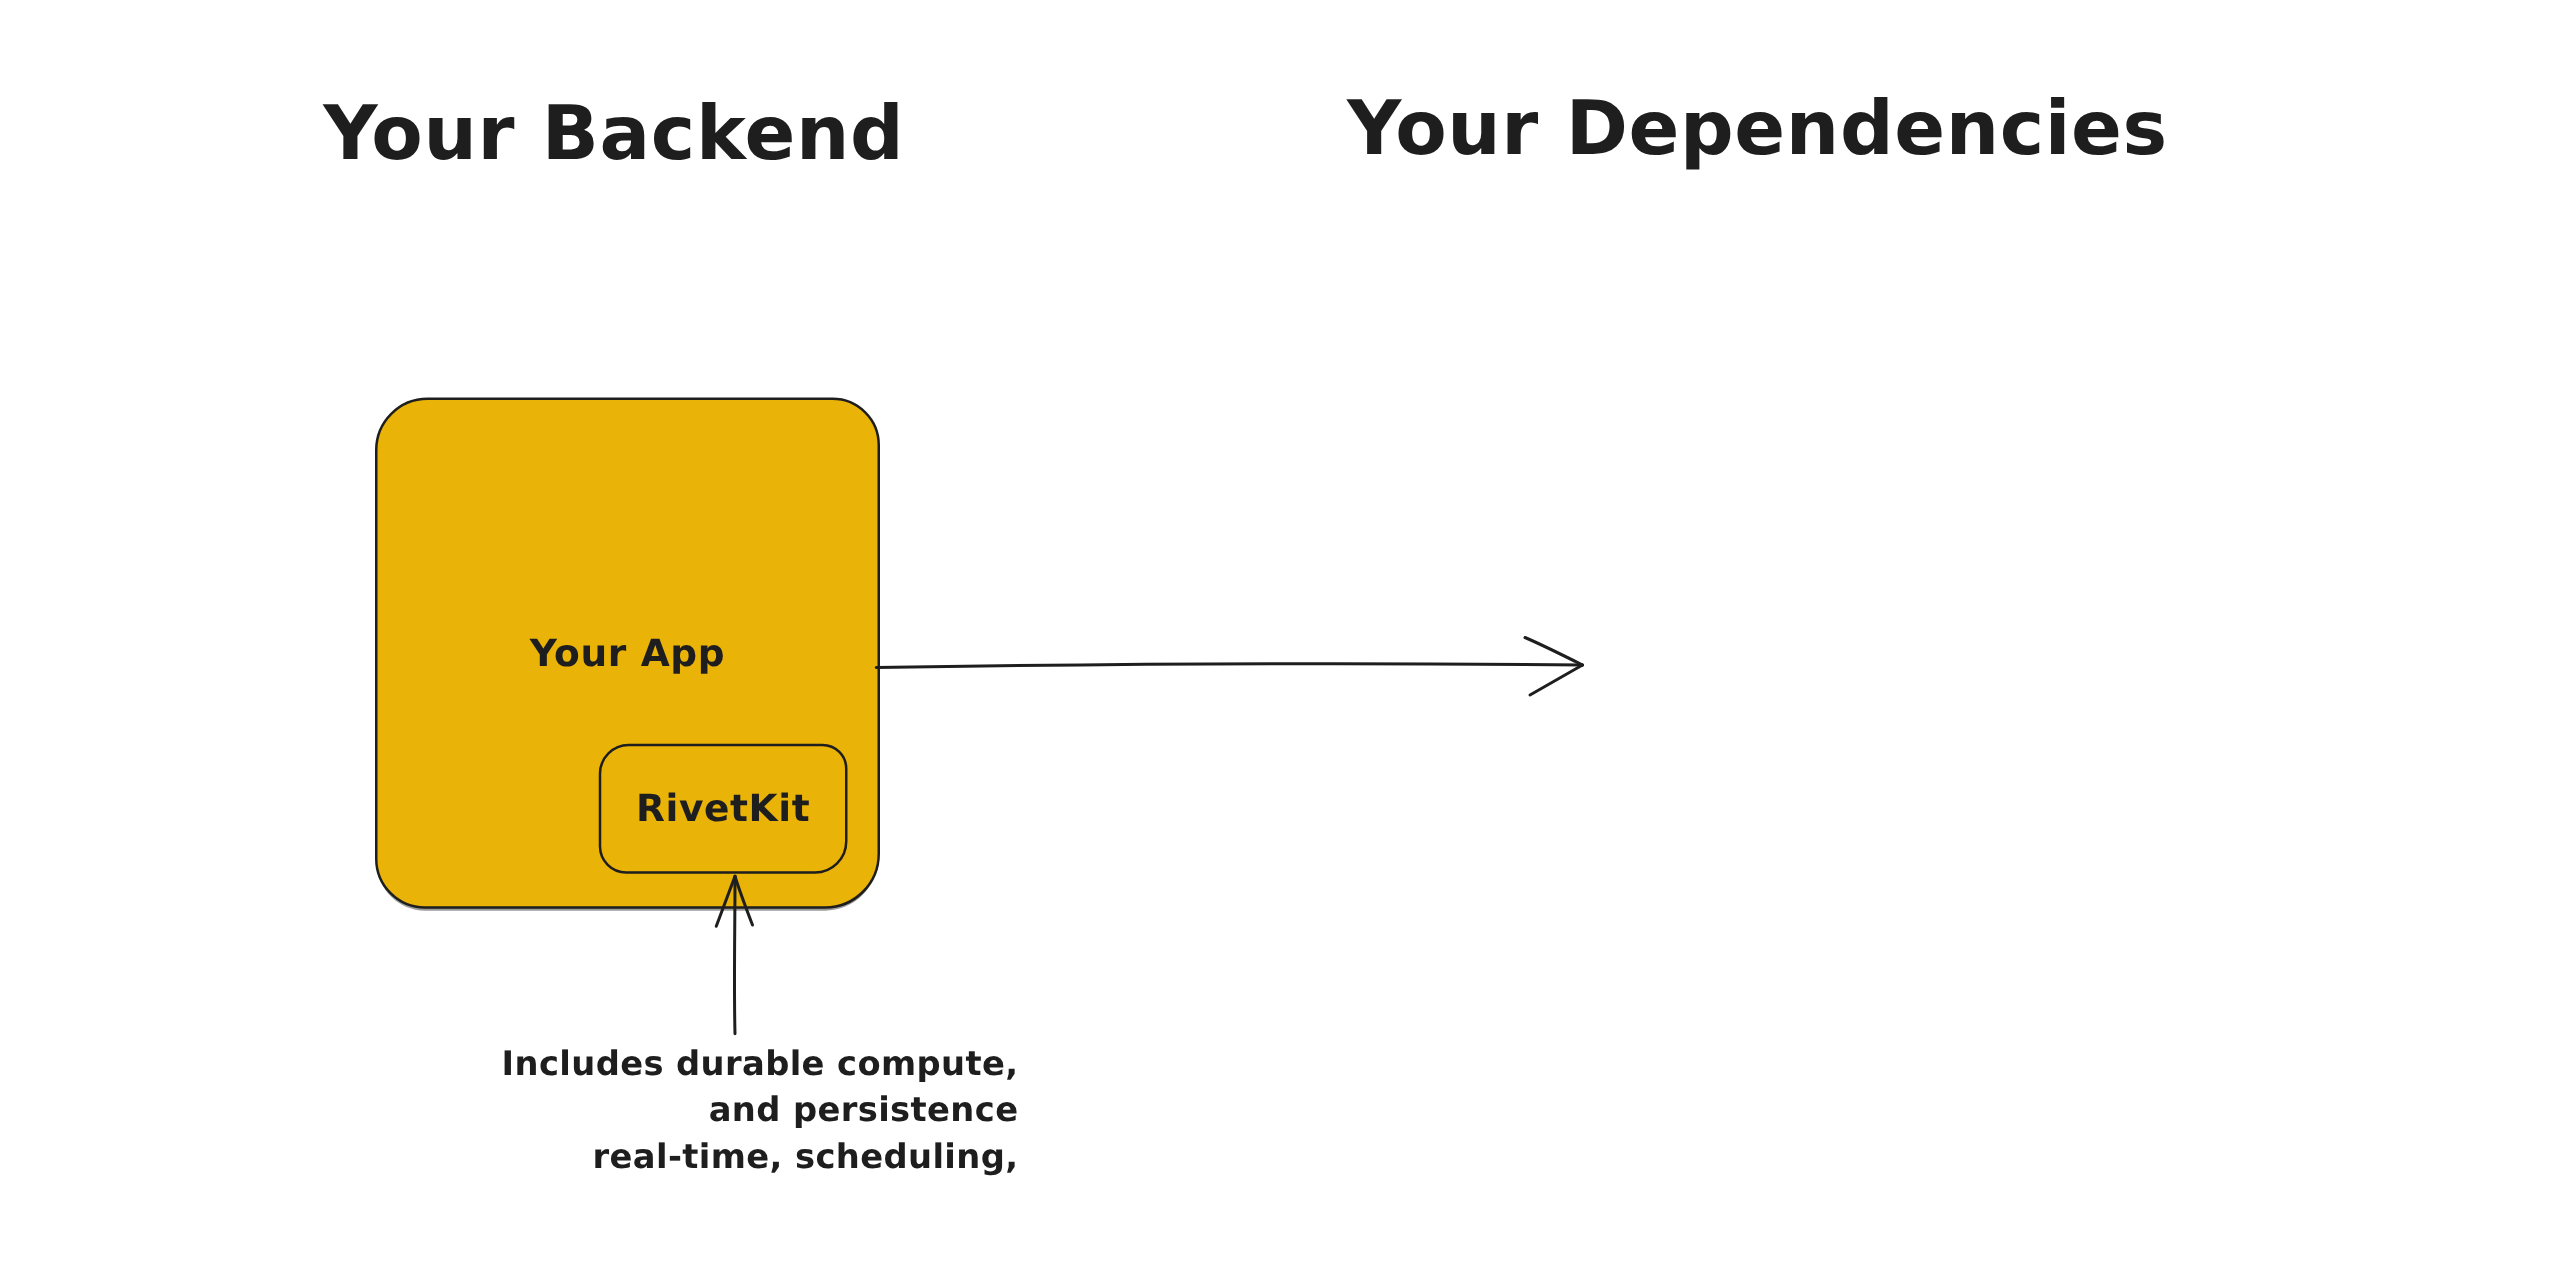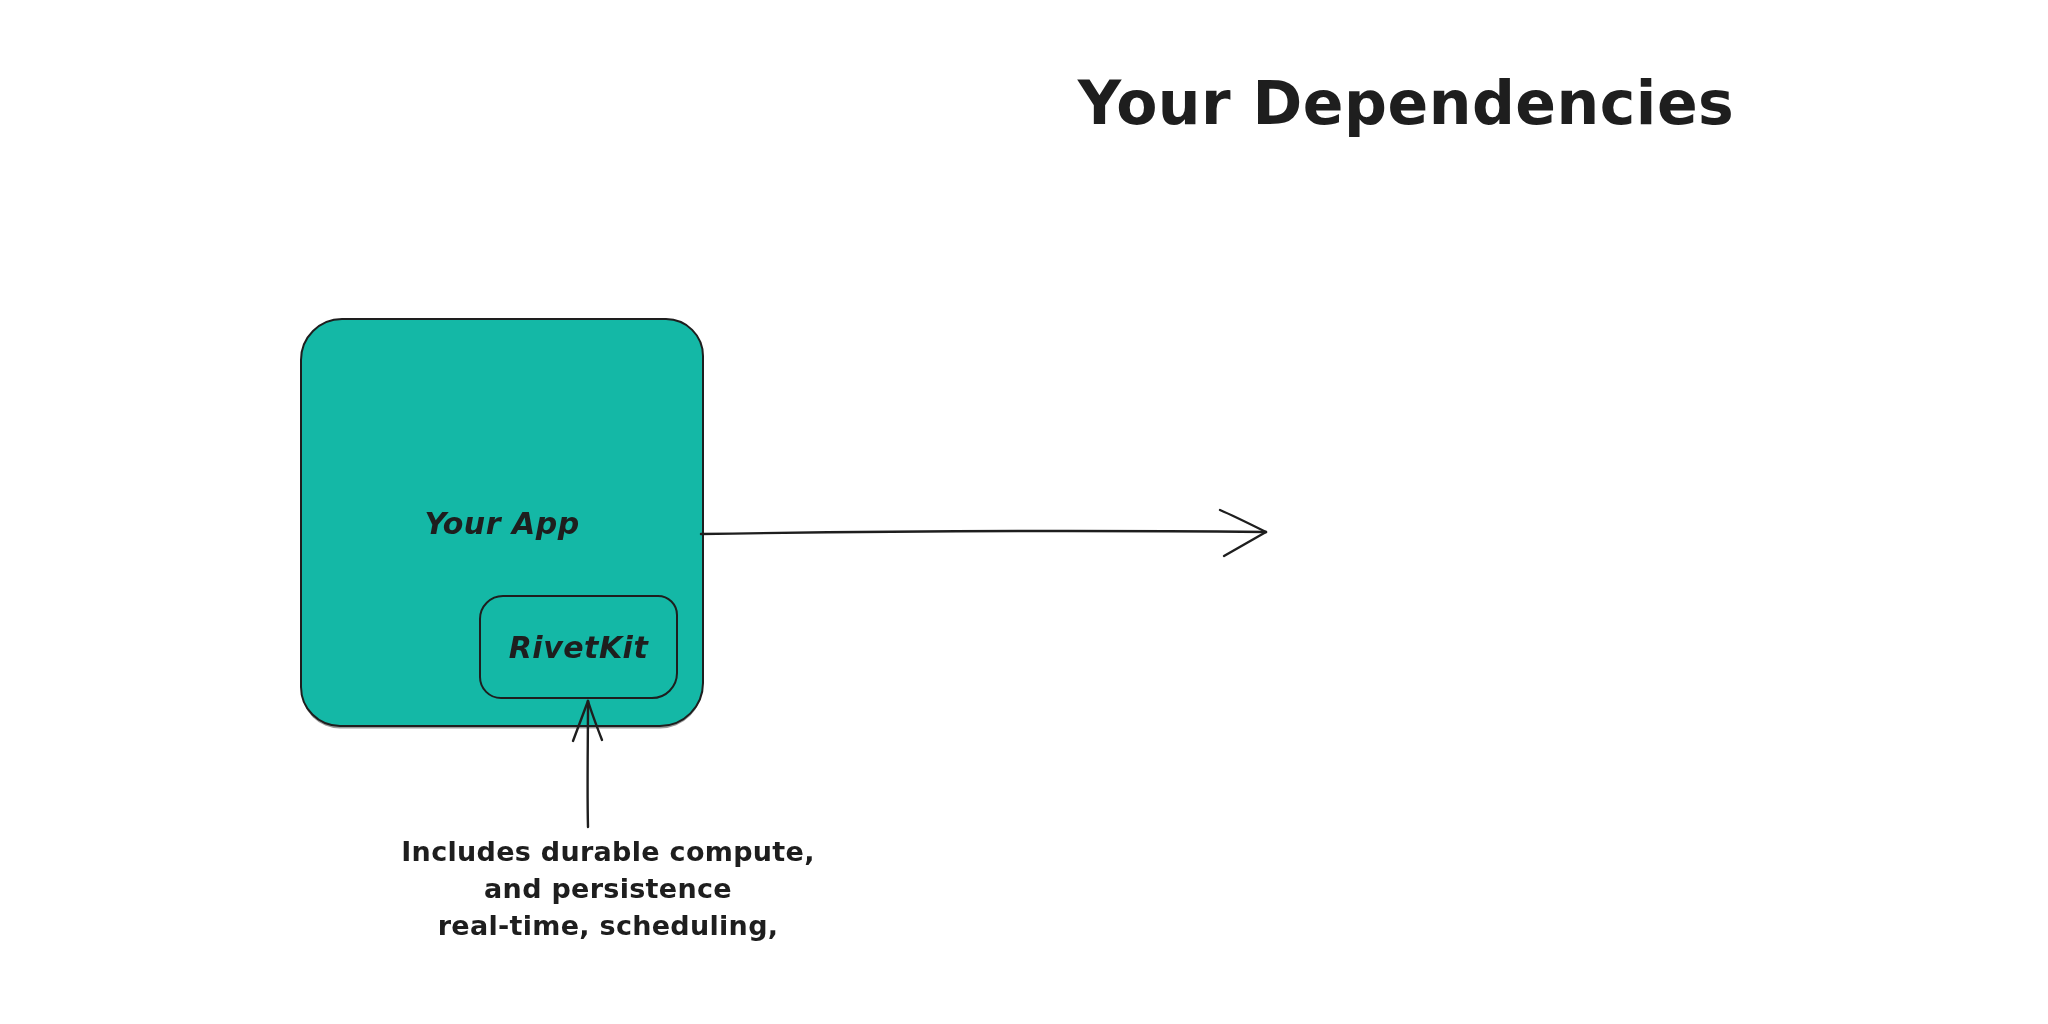--- a/index.html
+++ b/index.html
@@ -26,23 +26,22 @@
     letter-spacing: 0.5px;
     white-space: nowrap;
     color: #1e1e1e;
   }
   .title-left  { left: 491px;  top: 72px; }
   .title-right { left: 1406px; top: 68px; }
 
   
   .box {
     position: absolute;
-    background: #14b8a6;
+    background: #eab308;
     border: 2.5px solid #1e1e1e;
-    font-style: italic;
   }
   .box-large {
     border-radius: 42px 38px 44px 40px;
     
     box-shadow: 0 3px 0 -1.5px rgba(30,30,30,0.45);
   }
   .your-app-box  { left: 300px;  top: 318px; width: 400px; height: 405px; }
   .database-box  { left: 1277px; top: 323px; width: 396px; height: 400px; }
   .rivetkit-box {
     left: 177px; top: 275px; width: 195px; height: 100px;
@@ -76,34 +75,35 @@
     stroke-linecap: round;
     stroke-linejoin: round;
   }
 
   
   .caption {
     position: absolute;
     left: 608px;
     top: 833px;
     transform: translateX(-50%);
-    text-align: center;
+    text-align: right;
     font-size: 27px;
     font-weight: 700;
     line-height: 37px;
     letter-spacing: 0.3px;
     white-space: nowrap;
     color: #1e1e1e;
   }
 </style>
 </head>
 <body>
 
 <div class="canvas">
 
+  <div class="title title-left">Your Backend</div>
 
   <div class="title title-right">Your Dependencies</div>
 
   <div class="box box-large your-app-box">
     <span class="box-label">Your App</span>
     <div class="box rivetkit-box">
       <span class="box-label">RivetKit</span>
     </div>
   </div>
 

